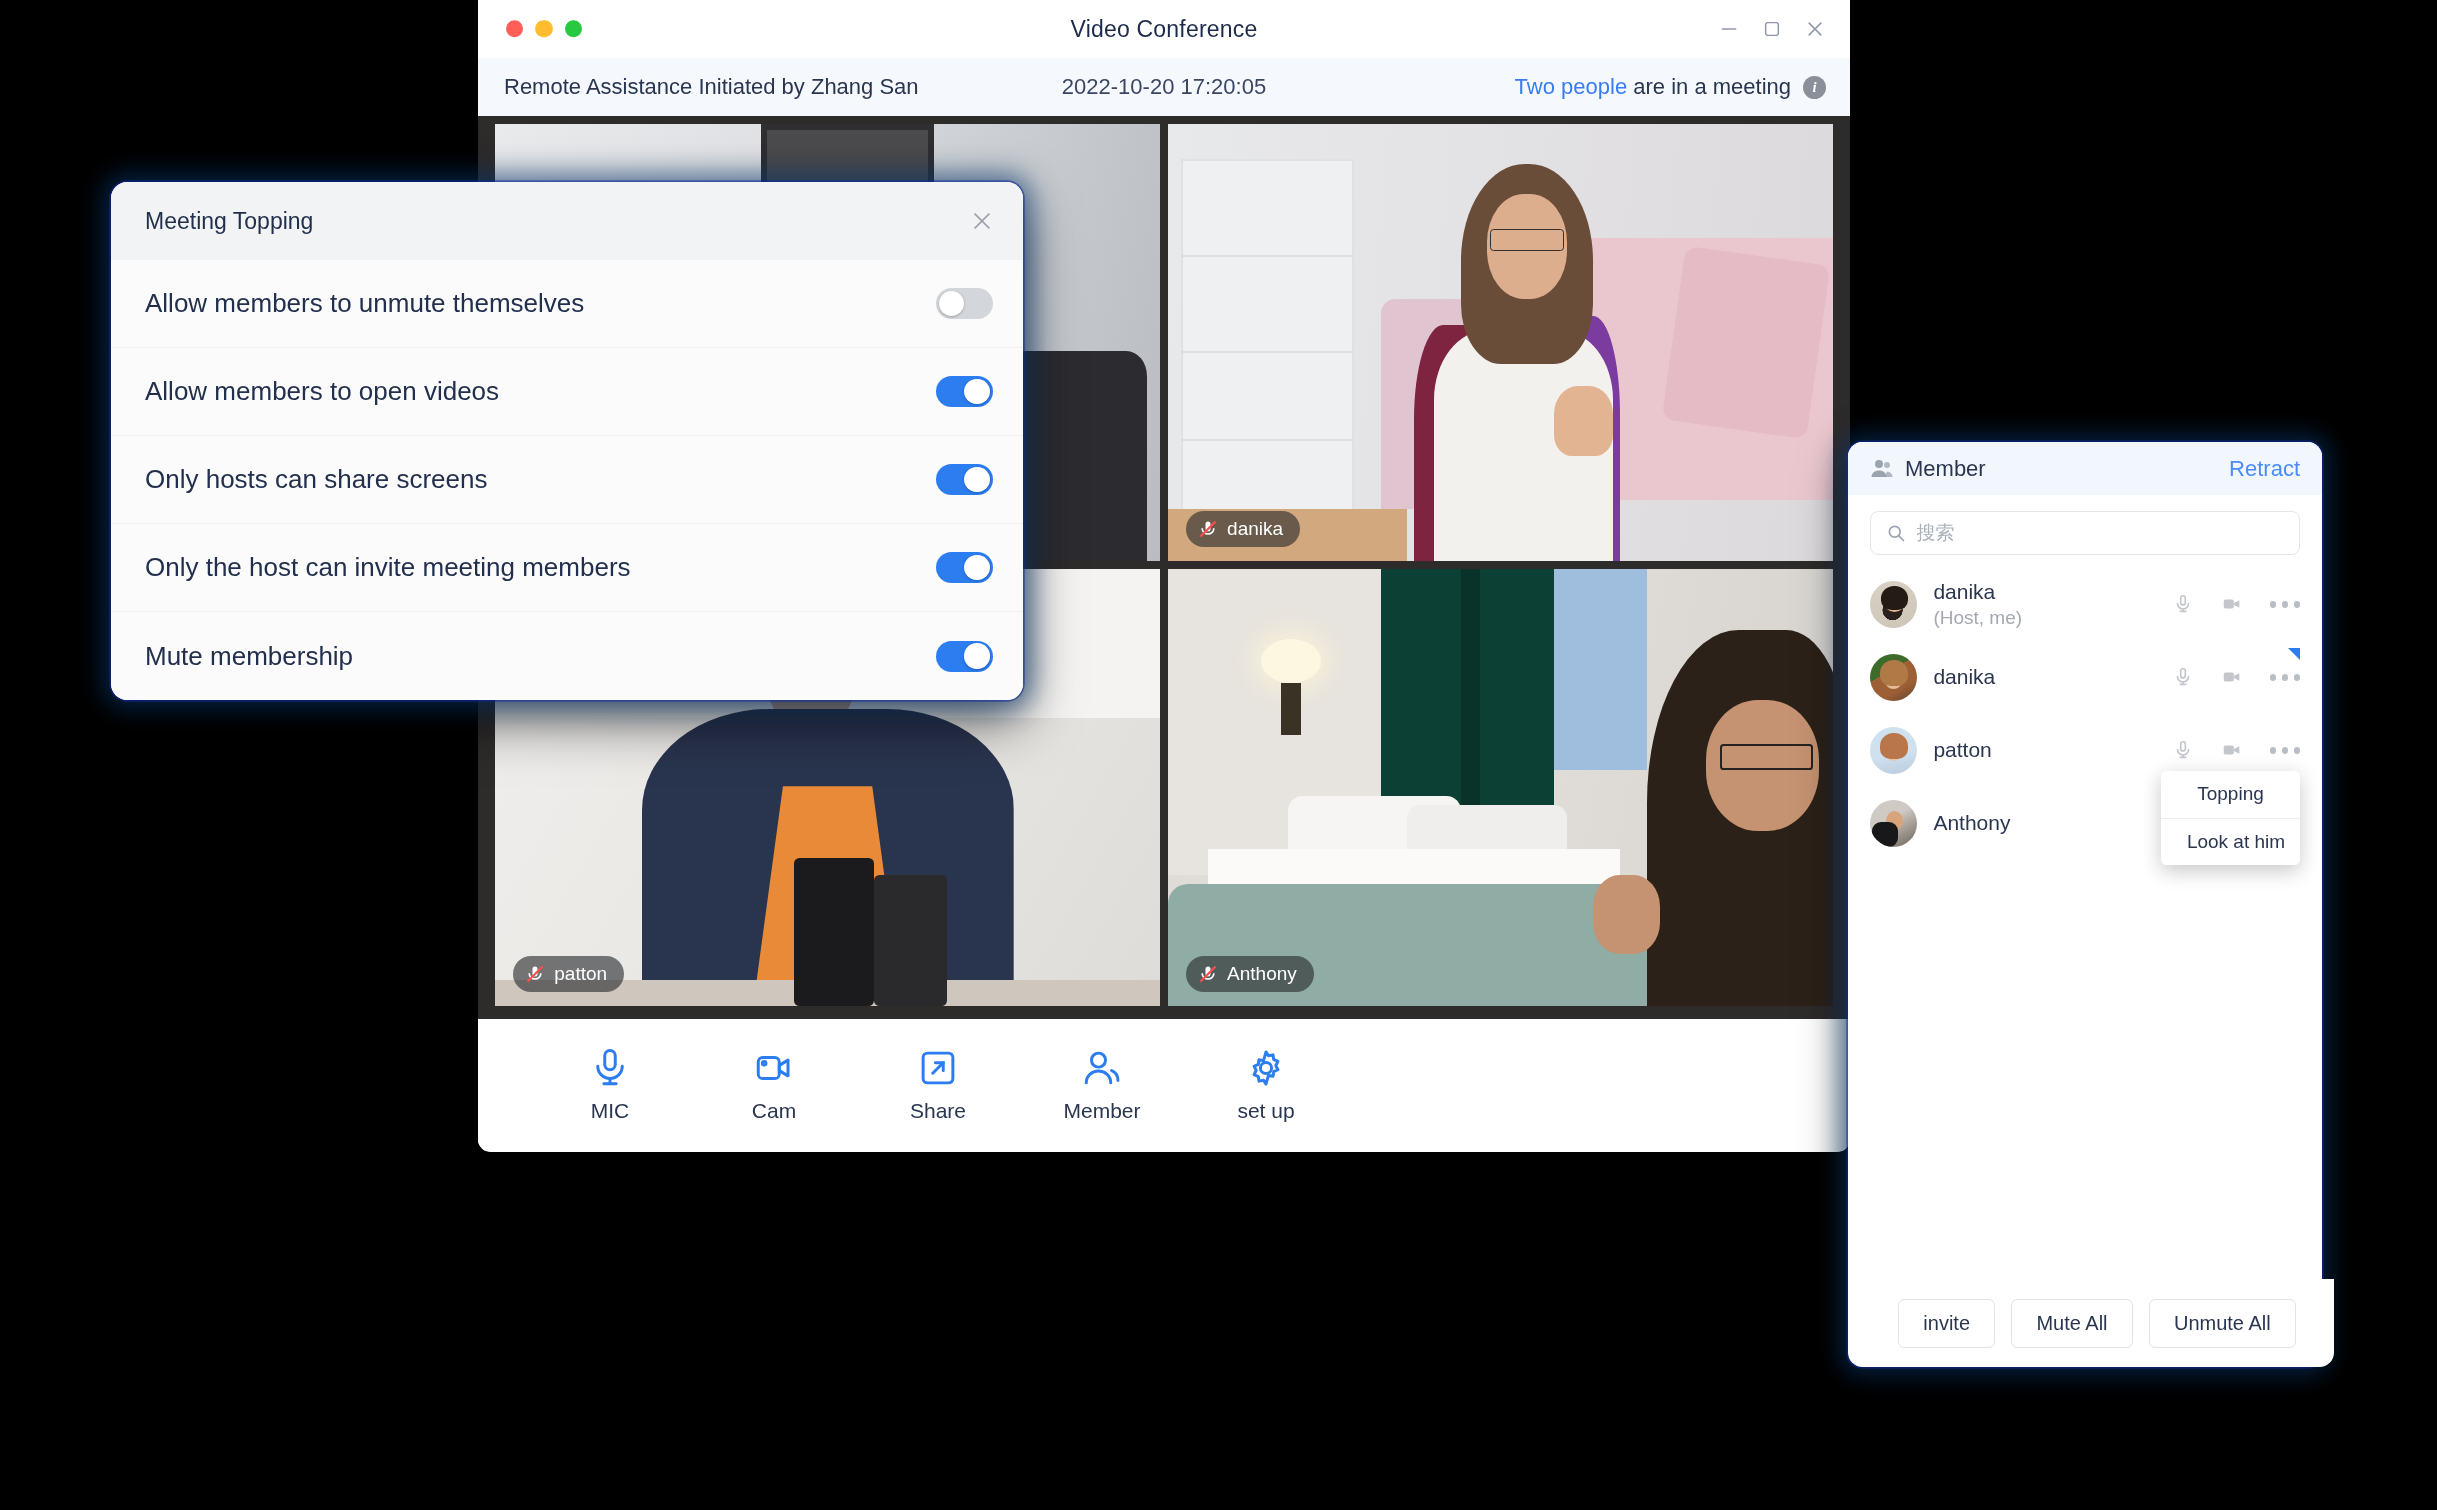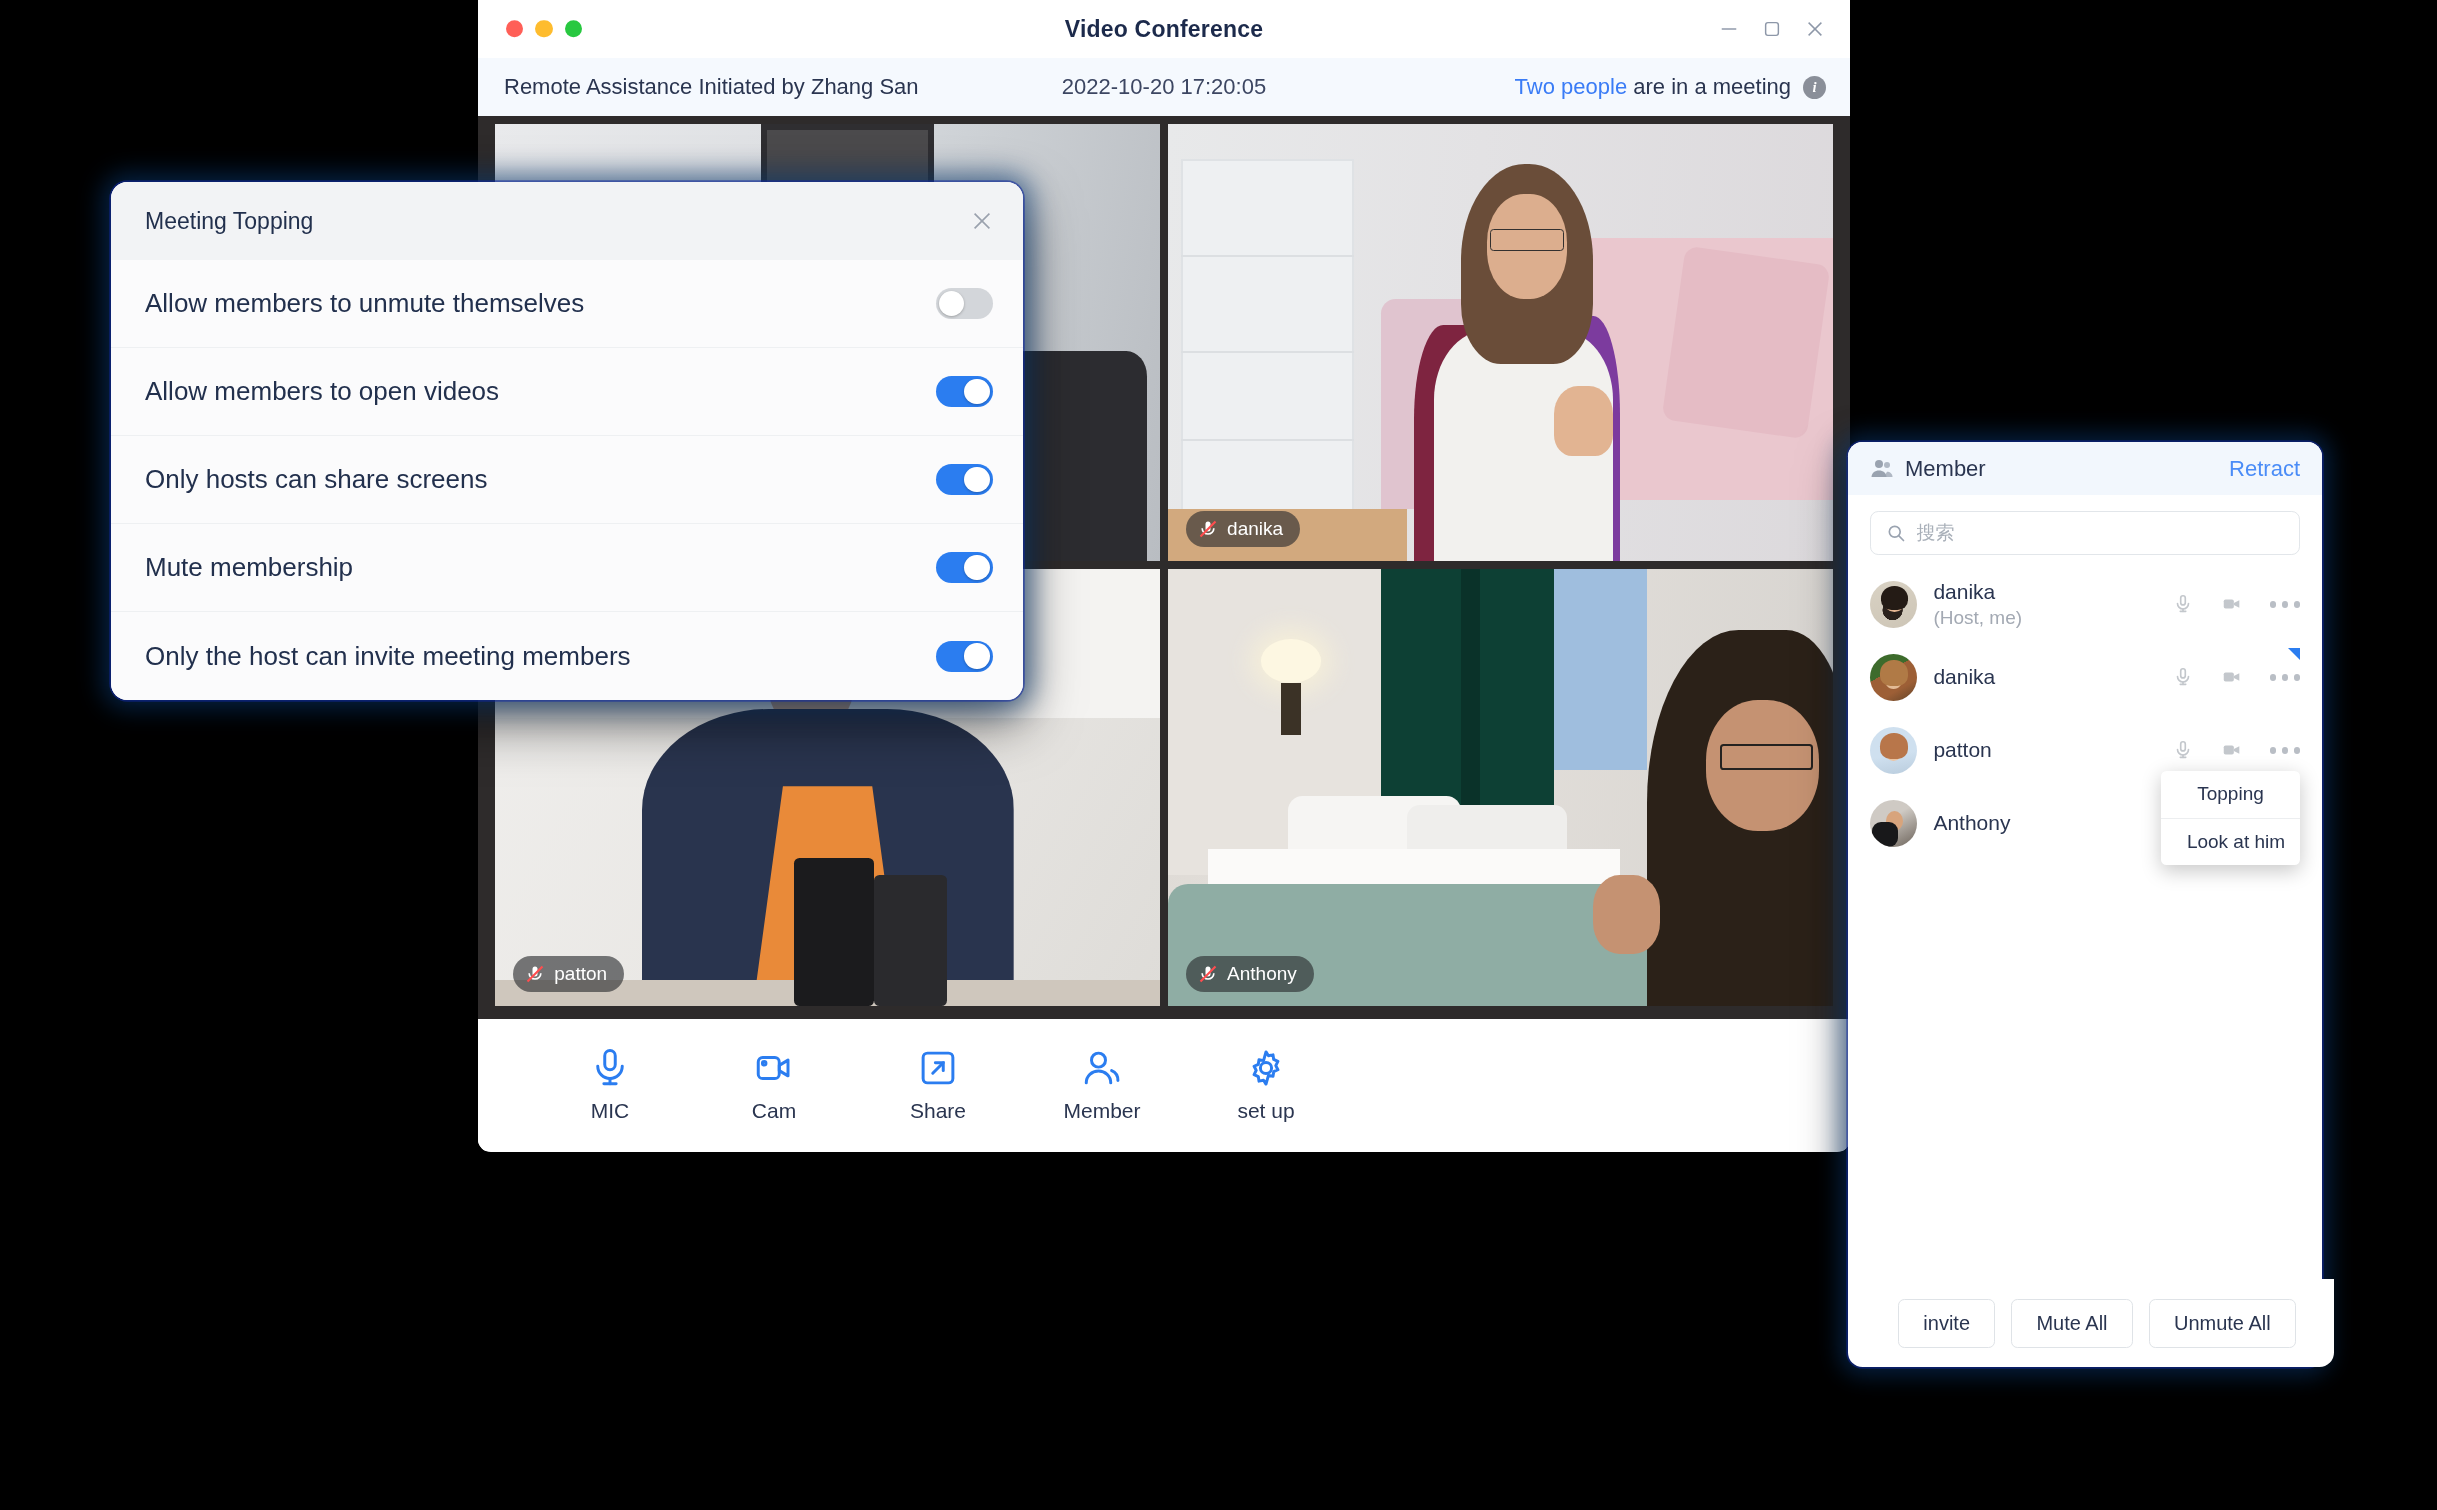--- a/index.html
+++ b/index.html
@@ -23,21 +23,21 @@
   .titlebar {
     position: relative; height: 58px; background: #ffffff;
     display: flex; align-items: center;
   }
   .traffic { position: absolute; left: 28px; top: 50%; transform: translateY(-50%); display: flex; gap: 12px; }
   .tl { width: 17.3px; height: 17.3px; border-radius: 50%; }
   .tl.red { background: #ff5f57; }
   .tl.yellow { background: #febc2e; }
   .tl.green { background: #28c840; }
   .win-title {
-    width: 100%; text-align: center; font-size: 23px; color: #1c2a4b; letter-spacing: 0.2px; font-weight: bold;
+    width: 100%; text-align: center; font-size: 23px; color: #1c2a4b; letter-spacing: 0.2px;
   }
   .win-ctrls { position: absolute; right: 25.5px; top: 50%; transform: translateY(-50%); display: flex; gap: 23px; align-items: center; }
   .wc { width: 20px; height: 20px; position: relative; color: #8d97a8; }
   .wc svg { display:block; }
 
   .subheader {
     height: 58px; background: #f5f9fe;
     display: flex; align-items: center; position: relative;
     font-size: 22px; color: #2a3550;
   }
@@ -437,27 +437,27 @@
           <span class="knob"></span>
         </span>
     </div>
     <div class="srow">
       <span class="slabel">Only hosts can share screens</span>
       <span class="switch on">
           <span class="knob"></span>
         </span>
     </div>
     <div class="srow">
-      <span class="slabel">Mute membership</span>
+      <span class="slabel">Only the host can invite meeting members</span>
       <span class="switch on">
           <span class="knob"></span>
         </span>
     </div>
     <div class="srow">
-      <span class="slabel">Only the host can invite meeting members</span>
+      <span class="slabel">Mute membership</span>
       <span class="switch on">
           <span class="knob"></span>
         </span>
     </div>
   </div>
 
   <div id="member-panel">
     <div class="mp-head">
       <div class="mp-head-left">
         <span class="people-icon">

